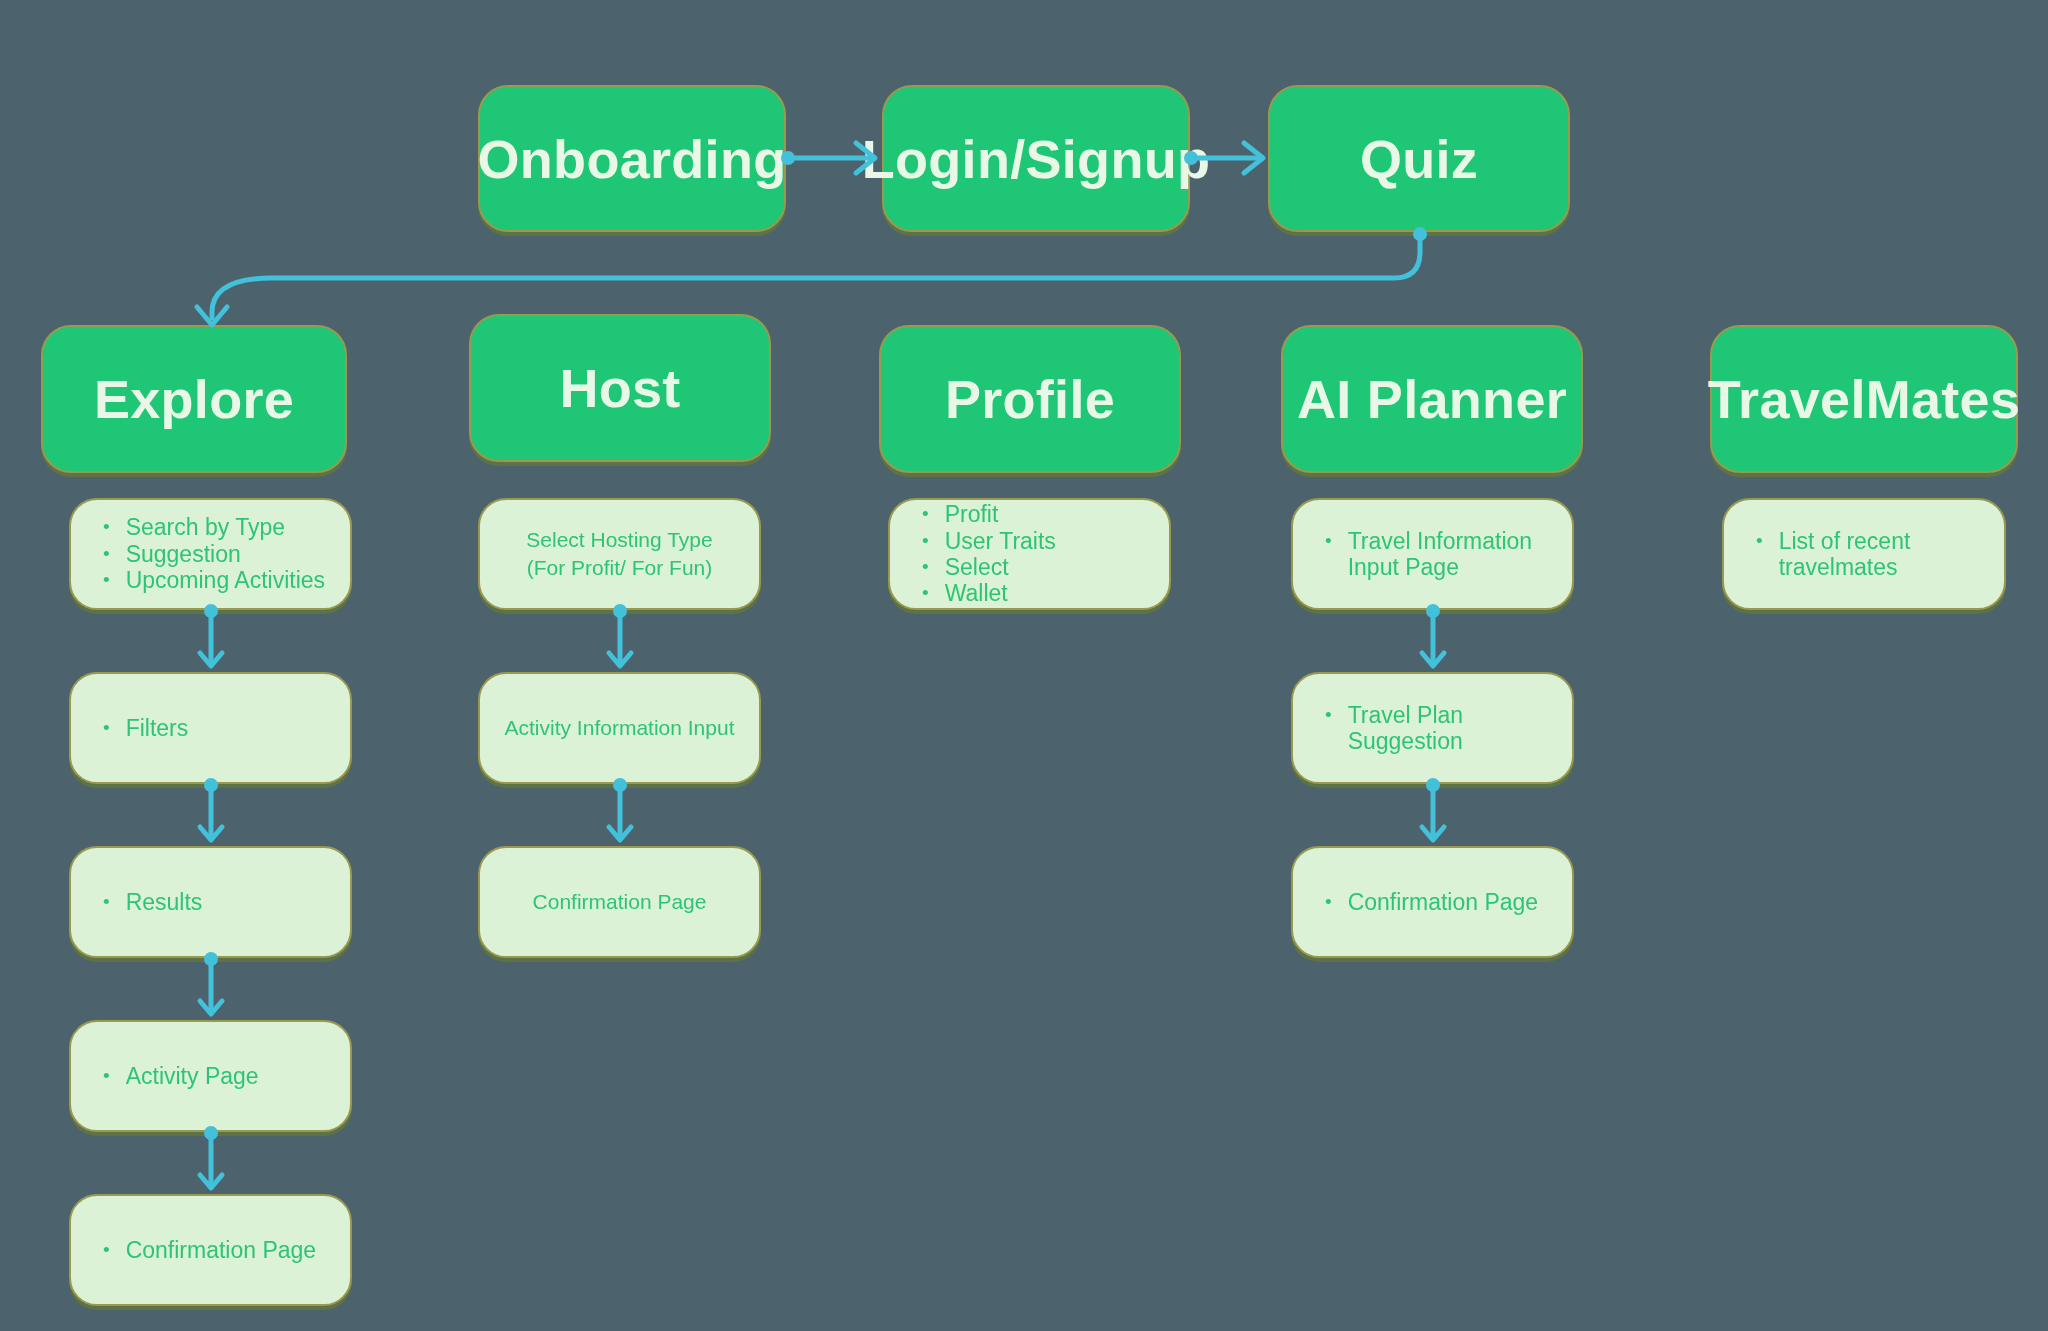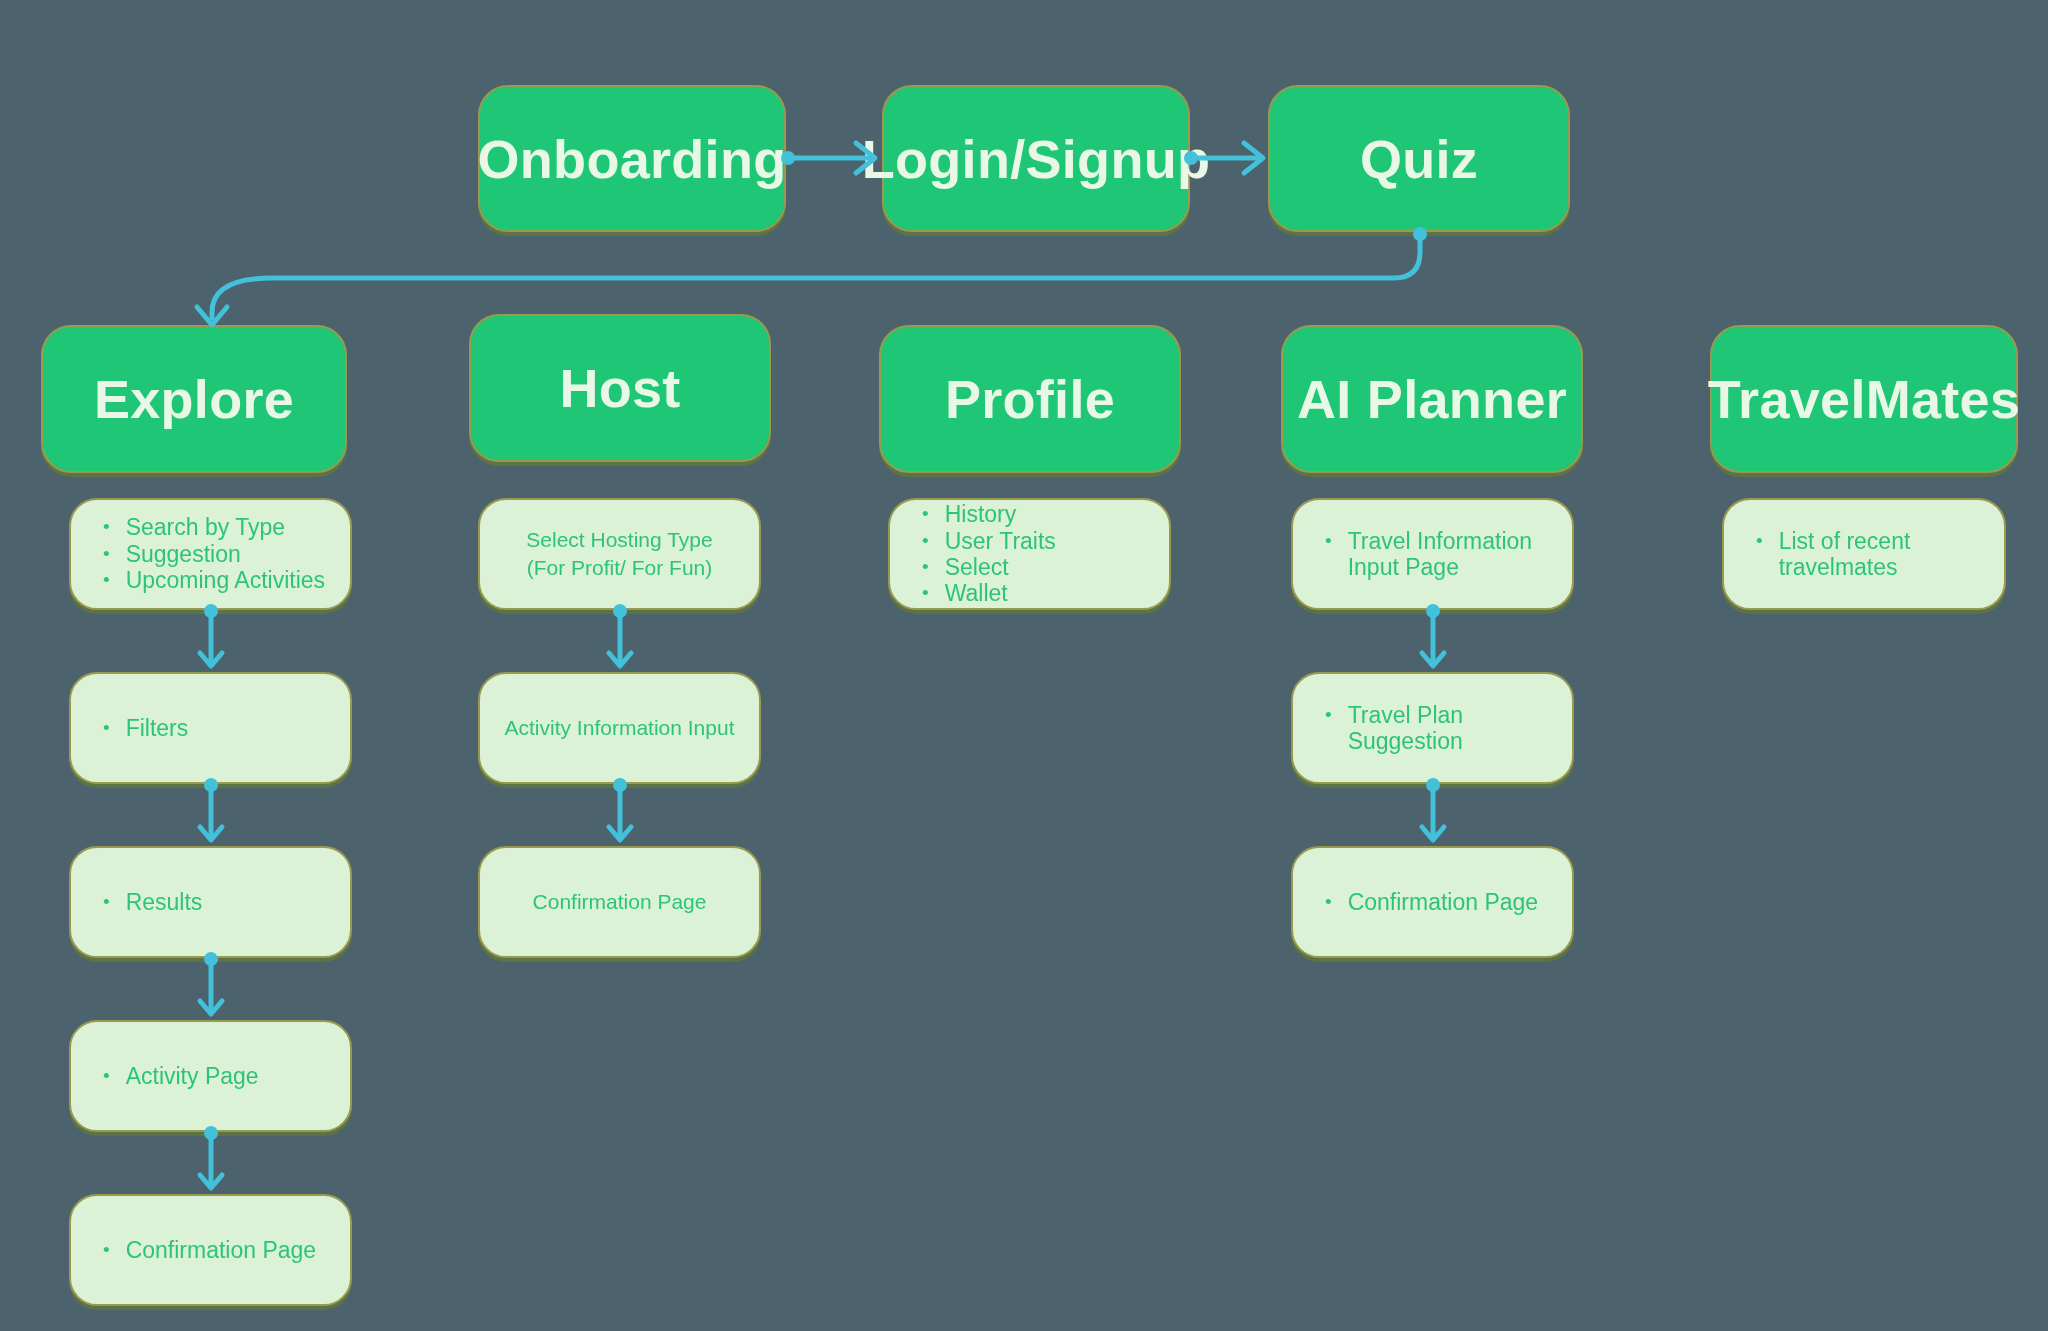--- a/index.html
+++ b/index.html
@@ -133,21 +133,21 @@
   </div>
   <div class="node light col-h r2">
     <div class="centertext">Activity Information Input</div>
   </div>
   <div class="node light col-h r3">
     <div class="centertext">Confirmation Page</div>
   </div>
 
   <div class="node light col-p r1">
     <div class="blist">
-      <div class="bi">History</div>
+      <div class="bi">Profit</div>
       <div class="bi">User Traits</div>
       <div class="bi">Select</div>
       <div class="bi">Wallet</div>
     </div>
   </div>
 
   <div class="node light col-a r1">
     <div class="blist">
       <div class="bi">Travel Information
 Input Page</div>

